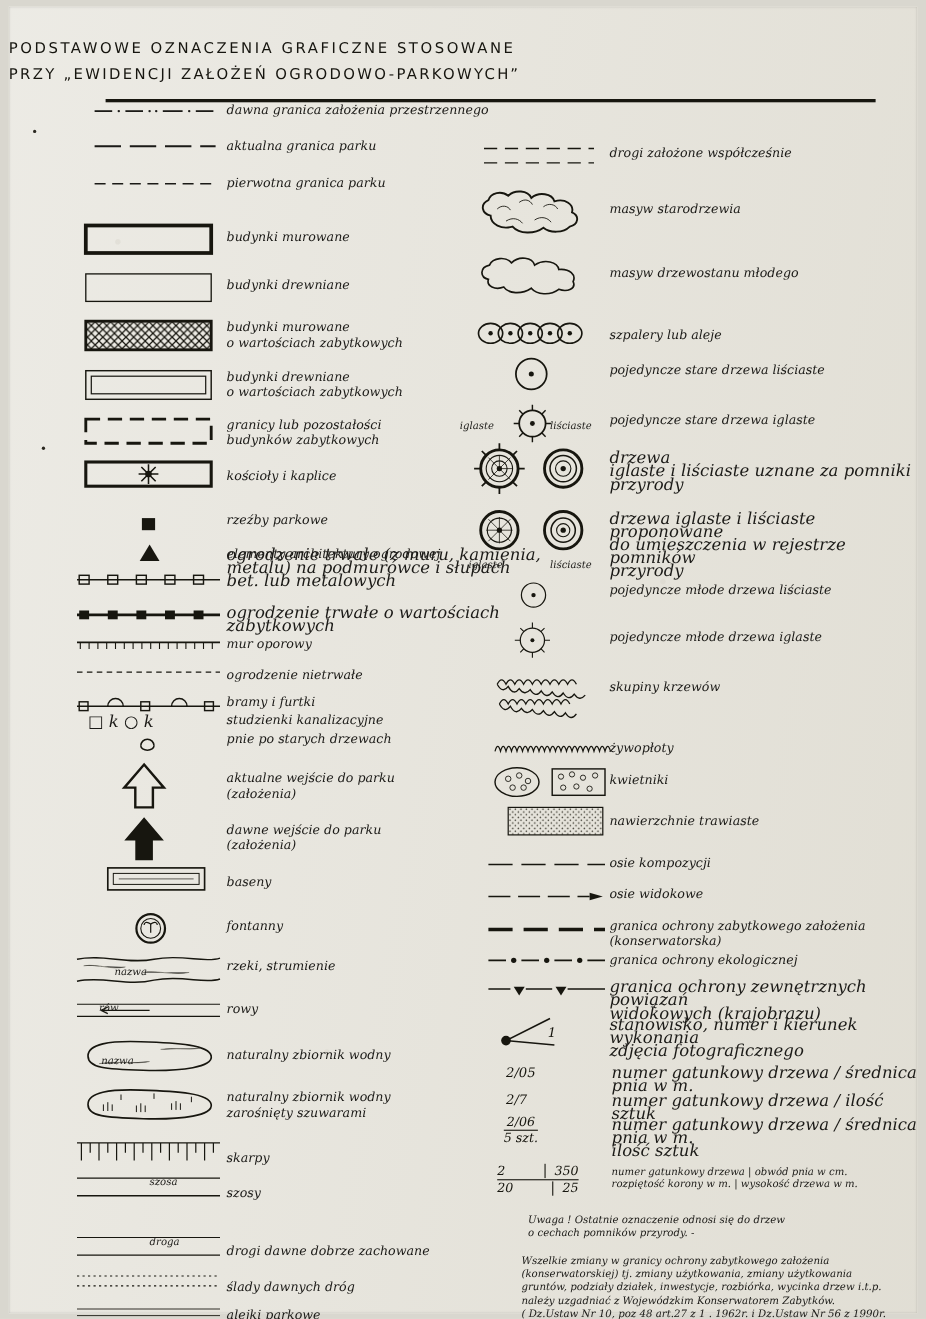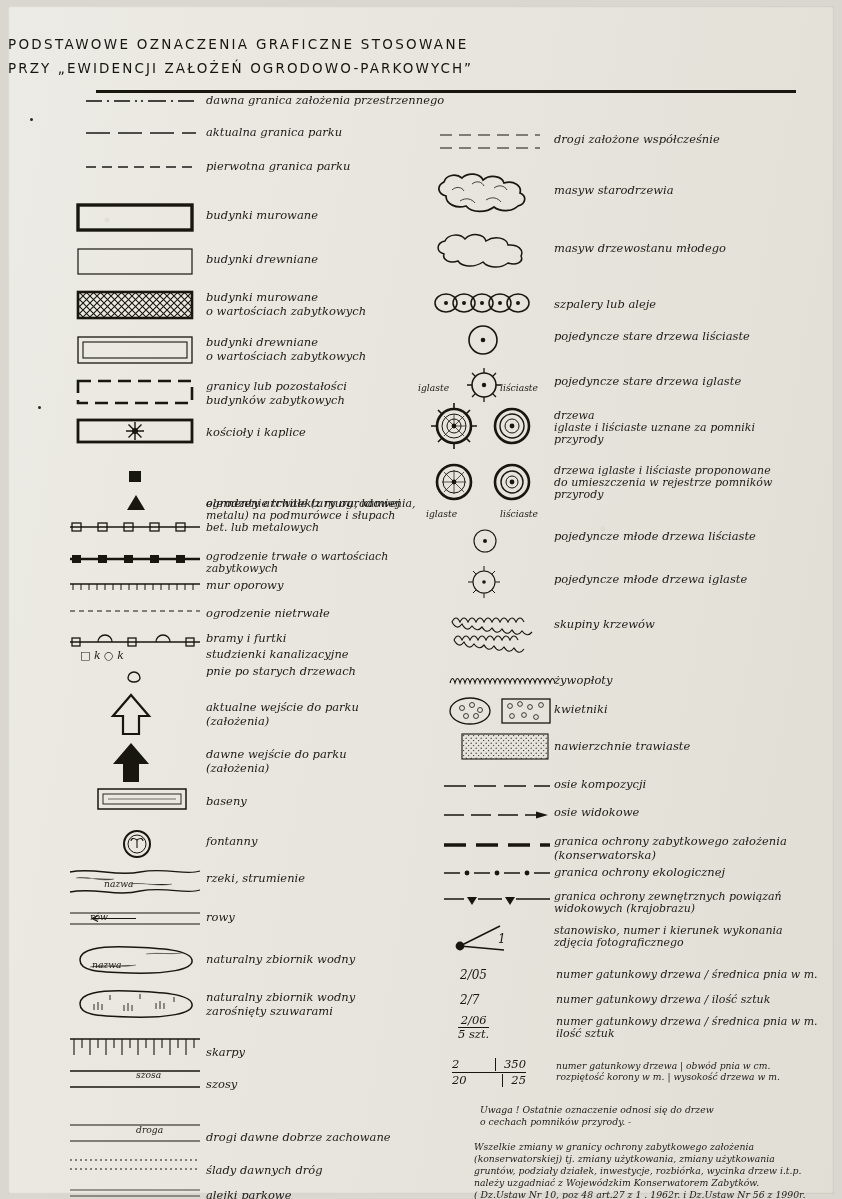--- a/index.html
+++ b/index.html
@@ -44,21 +44,21 @@
   }
   .lbl{
     position:absolute;
     font-family:"DejaVu Serif", serif;
     font-style:italic;
     font-size:11.5px;
     color:#1b1a17;
     line-height:13.5px;
     white-space:pre-line;
   }
-  .lbl.sm{font-size:11px;line-height:12px;}
+  .lbl.sm{font-size:15px;line-height:12px;}
   .lbl.xs{font-size:9.2px;line-height:11px;}
   .sym{position:absolute;}
   svg{display:block;overflow:visible;}
   .note{
     position:absolute;
     font-family:"DejaVu Serif", serif;
     font-style:italic;
     font-size:9.3px;
     line-height:12px;
     color:#1b1a17;
@@ -182,20 +182,21 @@
       <circle cx="59" cy="15" r="3" fill="#17160f"></circle>
     </svg>
   </div>
   <div class="lbl" style="left:198px;top:420px;width:300px">kościoły i kaplice</div>
 
   <div class="sym" style="left:118px;top:462px">
     <svg width="20" height="18">
         <rect x="3" y="3" width="12" height="11" fill="#17160f"></rect>
       </svg>
   </div>
+  <div class="lbl" style="left:198px;top:460px;width:300px">rzeźby parkowe</div>
 
   <div class="sym" style="left:116px;top:487px">
     <svg width="24" height="20">
         <polygon points="12,2 21,17 3,17" fill="#17160f"></polygon>
       </svg>
   </div>
   <div class="lbl" style="left:198px;top:491px;width:300px">elementy architektury ogrodowej</div>
 
   <div class="sym" style="left:62px;top:514px">
     <svg width="130" height="14">

